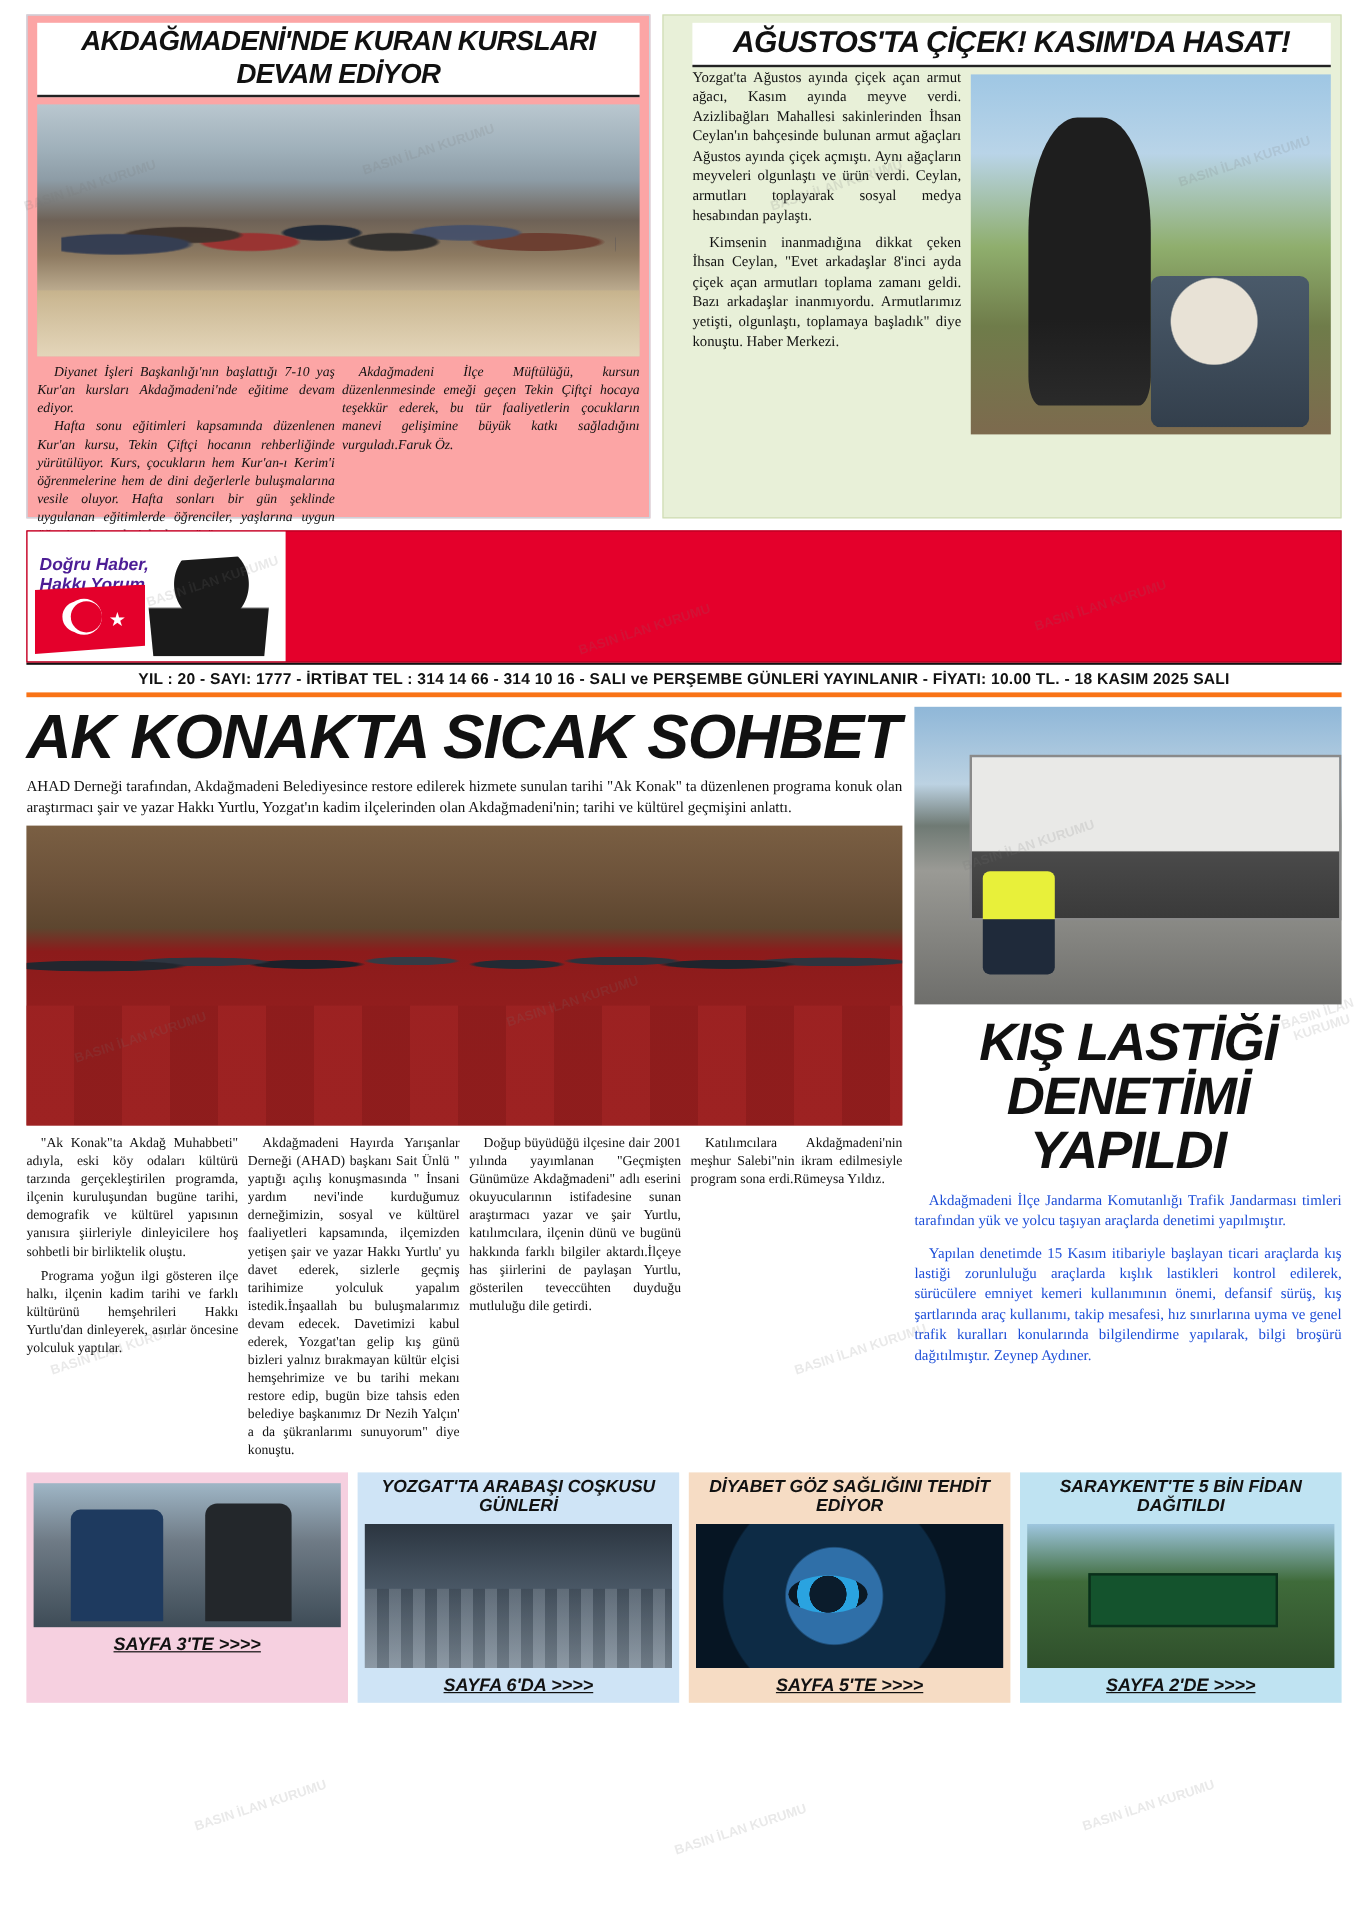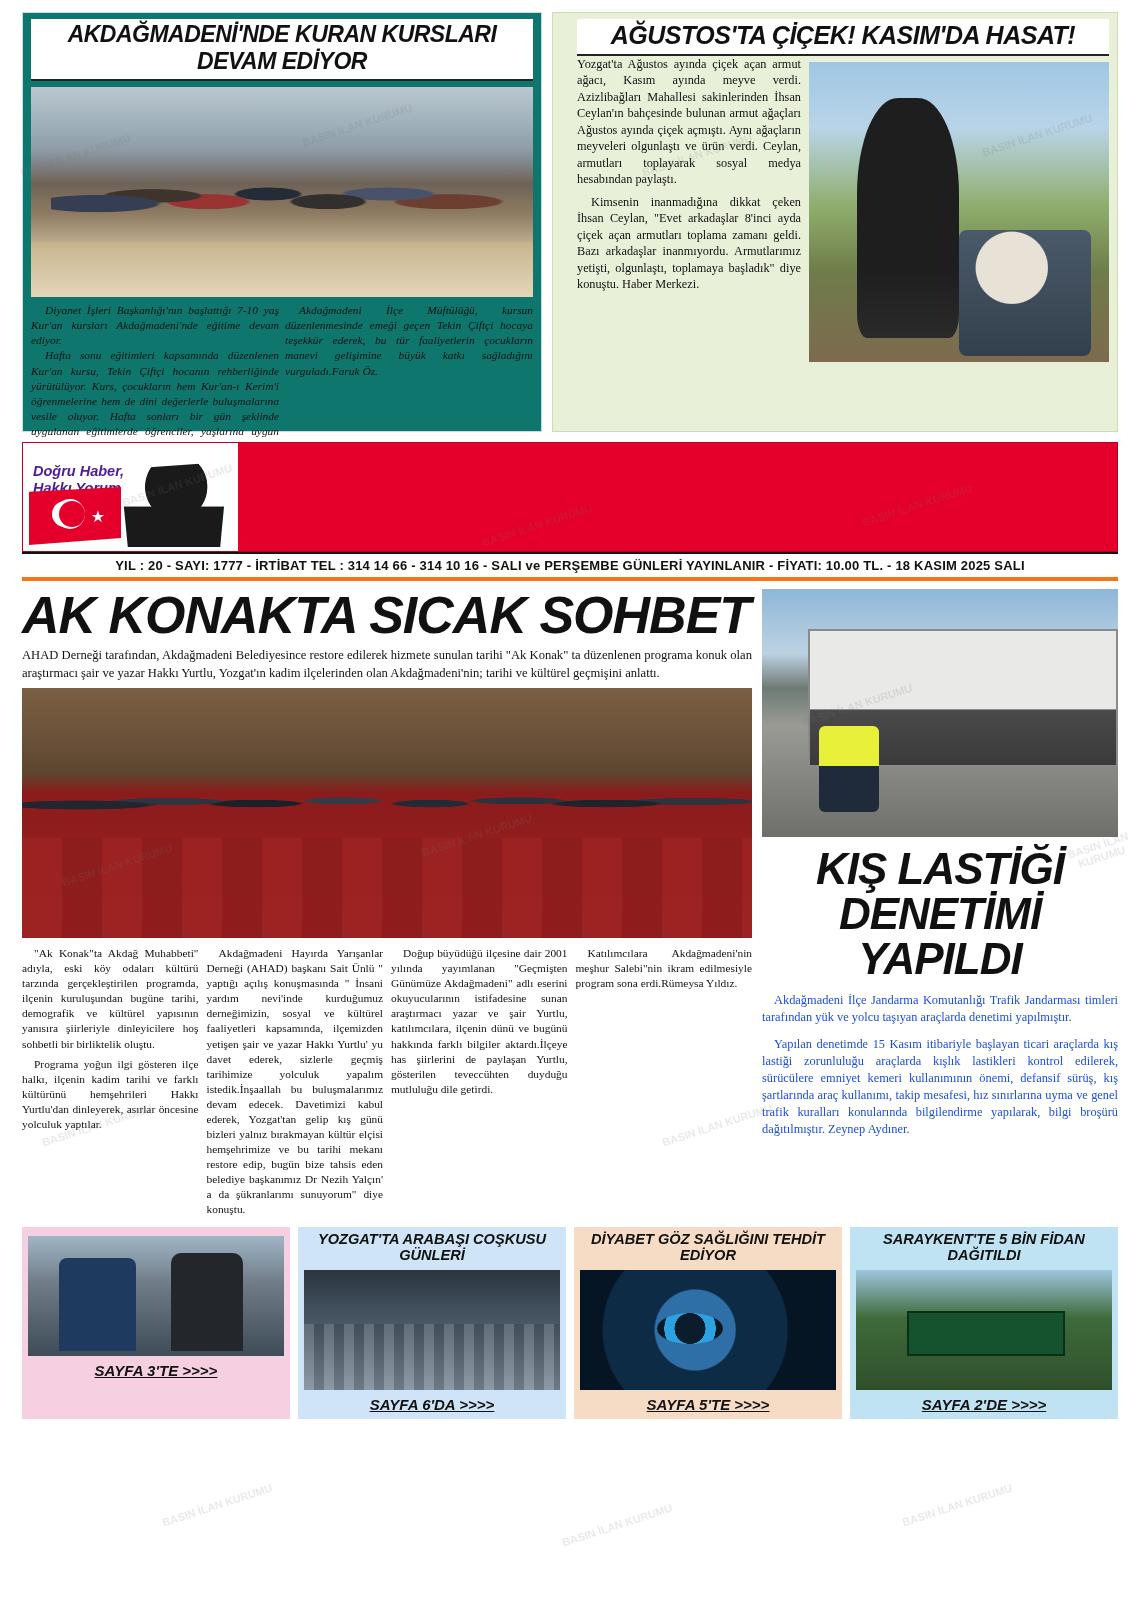--- a/index.html
+++ b/index.html
@@ -8,21 +8,21 @@
     height: 1602px;
     background: #ffffff;
     font-family: "Liberation Sans", sans-serif;
     overflow: hidden;
     position: relative;
   }
   .page { width: 1140px; height: 1602px; position: relative; padding: 12px 22px; }
 
   
   .top-row { display: flex; gap: 10px; height: 420px; }
-  .top-left { width: 520px; background: #0f766e; border: 1px solid #c2dde8; padding: 6px 8px 8px 8px; position: relative; }
+  .top-left { width: 520px; background: #fca5a5; border: 1px solid #c2dde8; padding: 6px 8px 8px 8px; position: relative; }
   .top-right { flex: 1; background: #e8f0d8; border: 1px solid #cfdcb5; padding: 6px 8px 8px 24px; position: relative; }
 
   .hl-band {
     background: #ffffff;
     text-align: center;
     font-weight: bold;
     font-style: italic;
     letter-spacing: -0.5px;
     color: #111;
     padding: 2px 0 4px 0;

